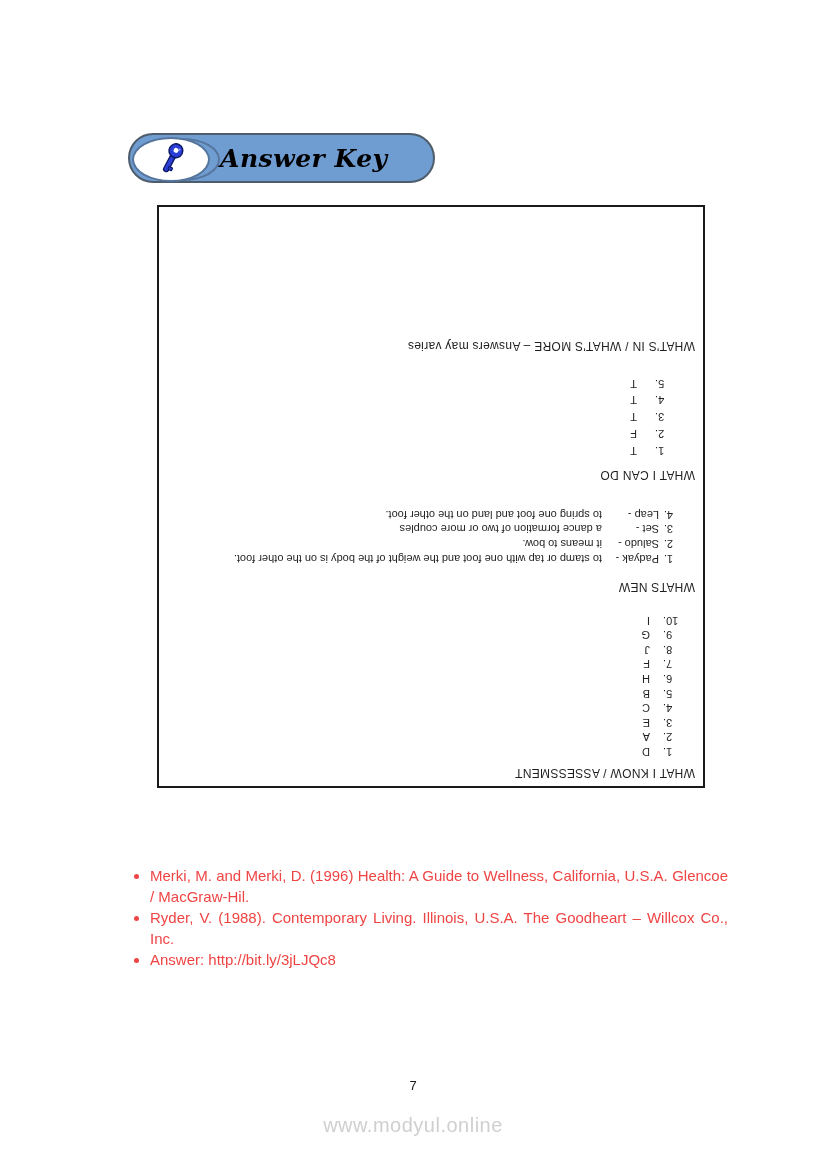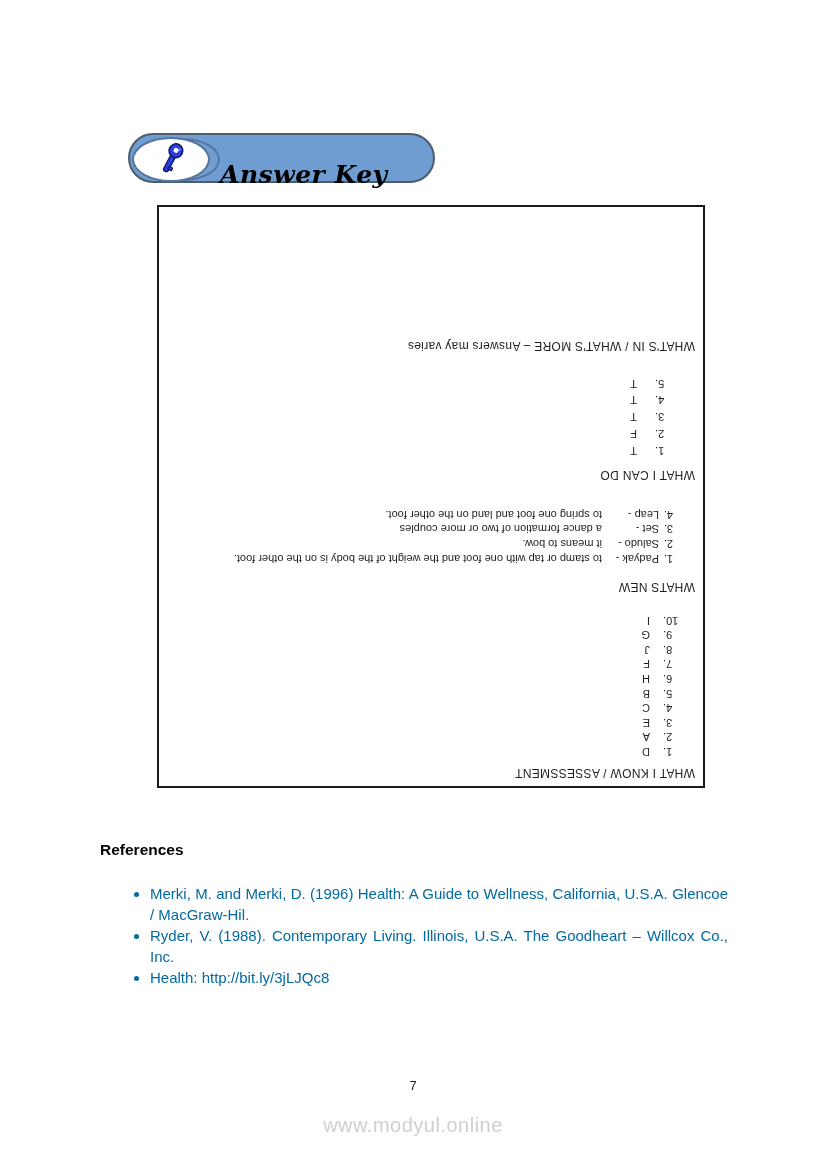--- a/index.html
+++ b/index.html
@@ -39,21 +39,21 @@
     width: 78px; height: 45px;
     background: #ffffff;
     border: 2px solid var(--ellipse_border, #55759c);
     border-radius: 50%;
     display: flex;
     align-items: center;
     justify-content: center;
   }
   .banner-title {
     position: absolute;
-    left: 90px; top: 16px;
+    left: 90px; top: 0;
     height: 46px;
     display: flex;
     align-items: center;
     font-family: "DejaVu Serif", serif;
     font-weight: bold;
     font-style: italic;
     font-size: 25px;
     letter-spacing: 0.5px;
     color: #000000;
   }
@@ -111,21 +111,21 @@
     font-weight: bold;
     color: #000000;
   }
   .ref-list {
     margin-top: 24px;
     padding-left: 50px;
     list-style: disc outside;
     font-size: 15px;
     line-height: 21px;
     text-align: justify;
-    color: #0369a1;
+    color: #ef4444;
   }
   .ref-list li { padding-left: 0; }
 
   
   .page-number {
     position: absolute;
     left: 0; top: 1078px;
     width: 100%;
     text-align: center;
     font-size: 13px;
@@ -259,24 +259,23 @@
             <span class="val">T</span>
           </div>
       </div>
 
       <div class="box-heading h-whats-in">WHAT'S IN / WHAT'S MORE – Answers may varies</div>
 
     </div>
   </div>
 
   <div class="references">
-    <div class="ref-heading">References</div>
     <ul class="ref-list">
       <li>Merki, M. and Merki, D. (1996) Health: A Guide to Wellness, California, U.S.A. Glencoe / MacGraw-Hil.</li>
       <li>Ryder, V. (1988). Contemporary Living. Illinois, U.S.A. The Goodheart – Willcox Co., Inc.</li>
-      <li>Health: http://bit.ly/3jLJQc8</li>
+      <li>Answer: http://bit.ly/3jLJQc8</li>
     </ul>
   </div>
 
   <div class="page-number">7</div>
   <div class="watermark">www.modyul.online</div>
 
 </div>
 
 </body></html>

